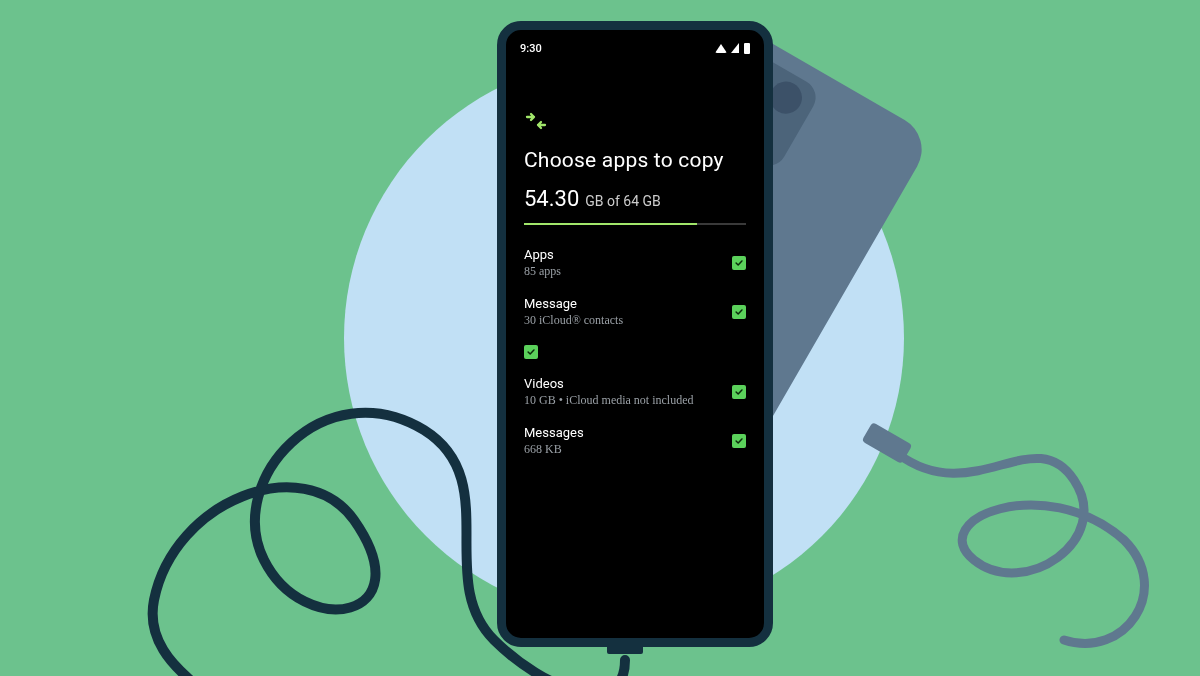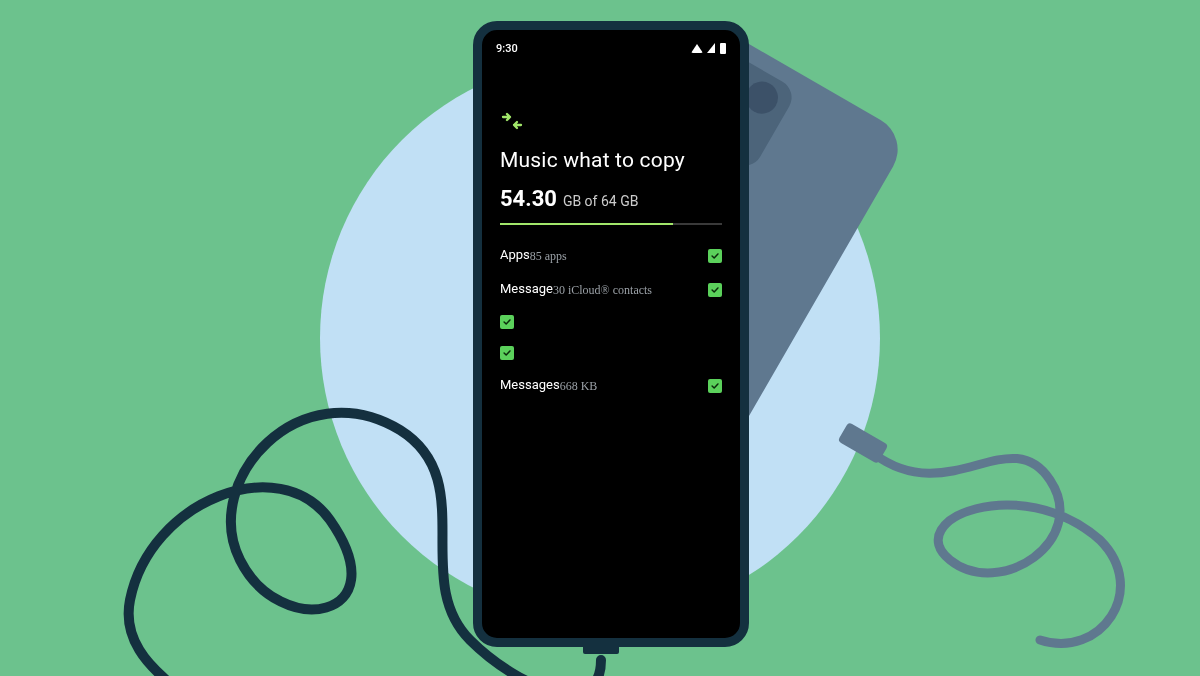--- a/index.html
+++ b/index.html
@@ -9,20 +9,21 @@
     height: 676px;
     overflow: hidden;
     font-family: "Roboto", "Helvetica Neue", Arial, sans-serif;
     background: #6cc28d;
   }
   .stage {
     position: relative;
     width: 1008px;
     height: 676px;
     background: #6cc28d;
+    margin-left: 24px;
   }
   .circle {
     position: absolute;
     width: 560px;
     height: 560px;
     border-radius: 50%;
     background: #c1e0f5;
     left: 320px;
     top: 58px;
   }
@@ -128,21 +129,21 @@
     font-weight: 400;
     margin-top: 10px;
     letter-spacing: 0.2px;
   }
   .size-row {
     margin-top: 14px;
     display: flex;
     align-items: baseline;
     gap: 6px;
   }
-  .size-big { font-size: 22px; font-weight: 700; }
+  .size-big { font-size: 22px; font-weight: 400; }
   .size-small { font-size: 14px; color: #ccc; }
 
   .progress {
     position: relative;
     height: 2px;
     background: #3a3a3a;
     margin-top: 12px;
   }
   .progress .fill {
     position: absolute;
@@ -150,21 +151,21 @@
     background: #a1e66a;
   }
 
   .list { margin-top: 14px; }
   .item {
     display: flex;
     align-items: center;
     justify-content: space-between;
     padding: 8px 0 9px 0;
   }
-  .item-text { display: flex; flex-direction: row; }
+  .item-text { display: flex; flex-direction: column; }
   .item-title { font-size: 13px; font-weight: 400; }
   .item-sub { font-size: 12px; color: #9aa0a6; margin-top: 2px; font-family: Liberation Serif, serif; }
 
   .checkbox {
     width: 14px;
     height: 14px;
     background: #5bd15b;
     border-radius: 2px;
     display: flex;
     align-items: center;
@@ -210,21 +211,21 @@
 
     <div class="content">
 
       <div class="copy-icon">
         <svg viewBox="0 0 24 24">
           <path d="M3 7 L10 7 M10 7 L7 4 M10 7 L7 10" stroke="#a1e66a" stroke-width="2.3" fill="none" stroke-linecap="round" stroke-linejoin="round"></path>
           <path d="M21 15 L14 15 M14 15 L17 12 M14 15 L17 18" stroke="#a1e66a" stroke-width="2.3" fill="none" stroke-linecap="round" stroke-linejoin="round"></path>
         </svg>
       </div>
 
-      <div class="title">Music what to copy</div>
+      <div class="title">Choose apps to copy</div>
 
       <div class="size-row">
         <span class="size-big">54.30</span>
         <span class="size-small">GB of 64 GB</span>
       </div>
 
       <div class="progress">
         <div class="fill" style="width:78%"></div>
       </div>
 
@@ -256,20 +257,24 @@
 
         <div class="item">
           <div class="checkbox">
             <svg viewBox="0 0 24 24">
                 <path d="M5 12 L10 17 L19 7" stroke="#0b2b0b" stroke-width="3.5" fill="none" stroke-linecap="round" stroke-linejoin="round"></path>
               </svg>
           </div>
         </div>
 
         <div class="item">
+          <div class="item-text">
+            <span class="item-title">Videos</span>
+            <span class="item-sub">10 GB • iCloud media not included</span>
+          </div>
           <div class="checkbox">
             <svg viewBox="0 0 24 24">
                 <path d="M5 12 L10 17 L19 7" stroke="#0b2b0b" stroke-width="3.5" fill="none" stroke-linecap="round" stroke-linejoin="round"></path>
               </svg>
           </div>
         </div>
 
 
         <div class="item">
           <div class="item-text">

